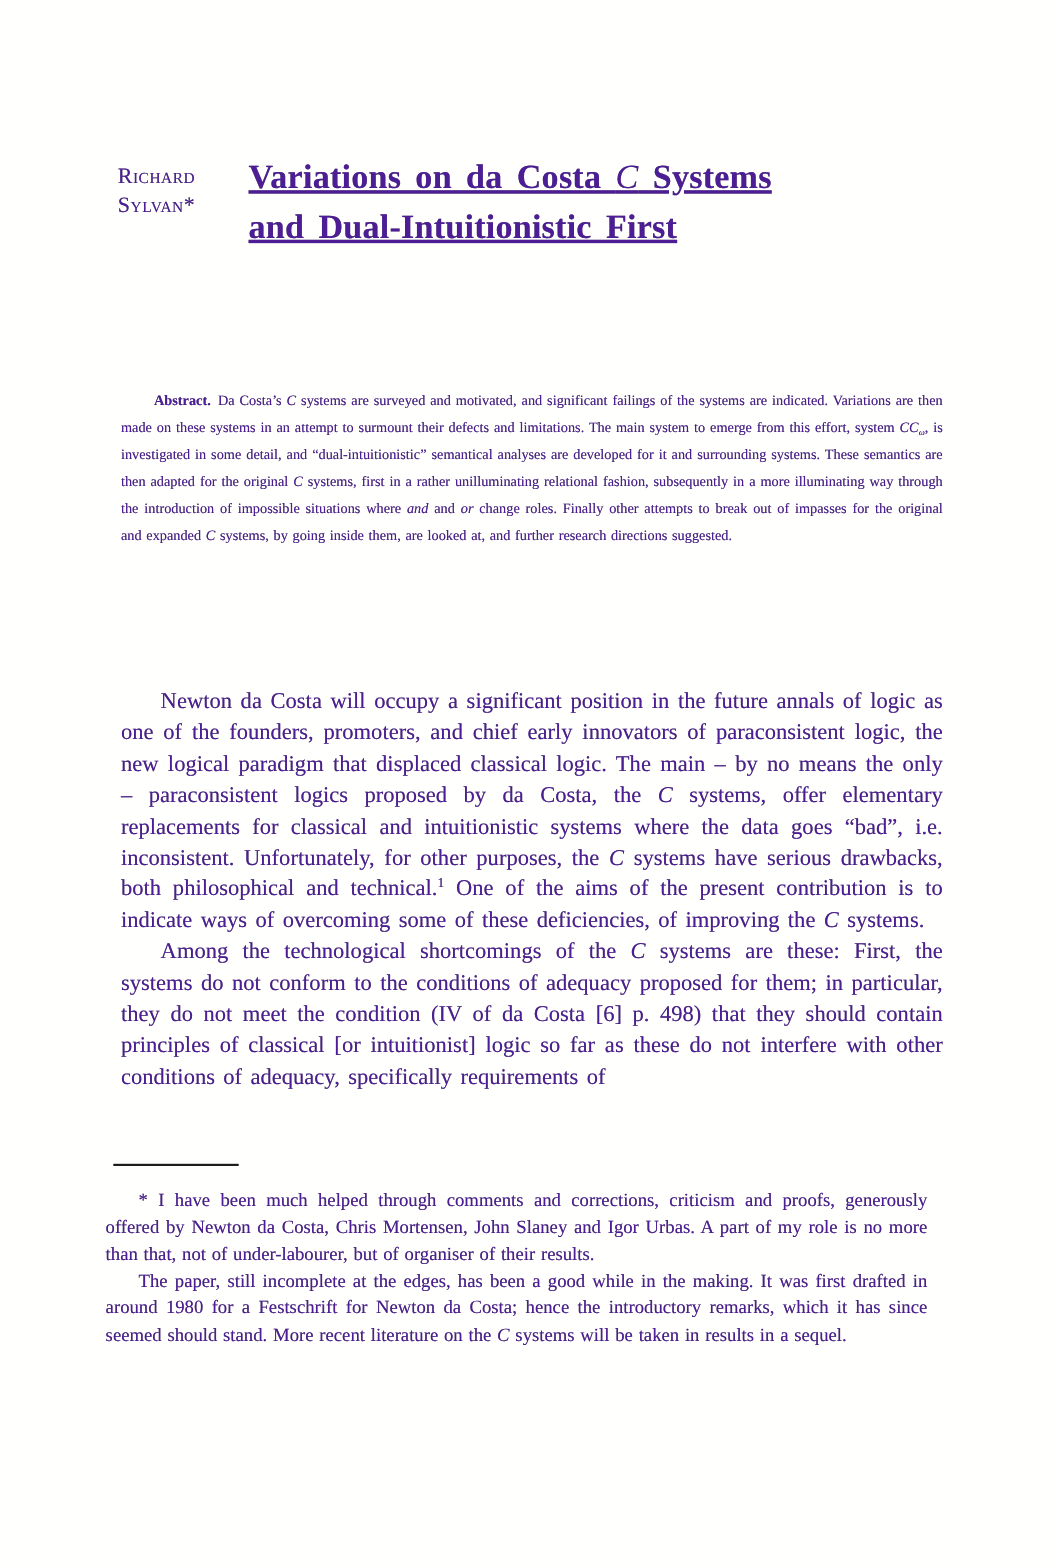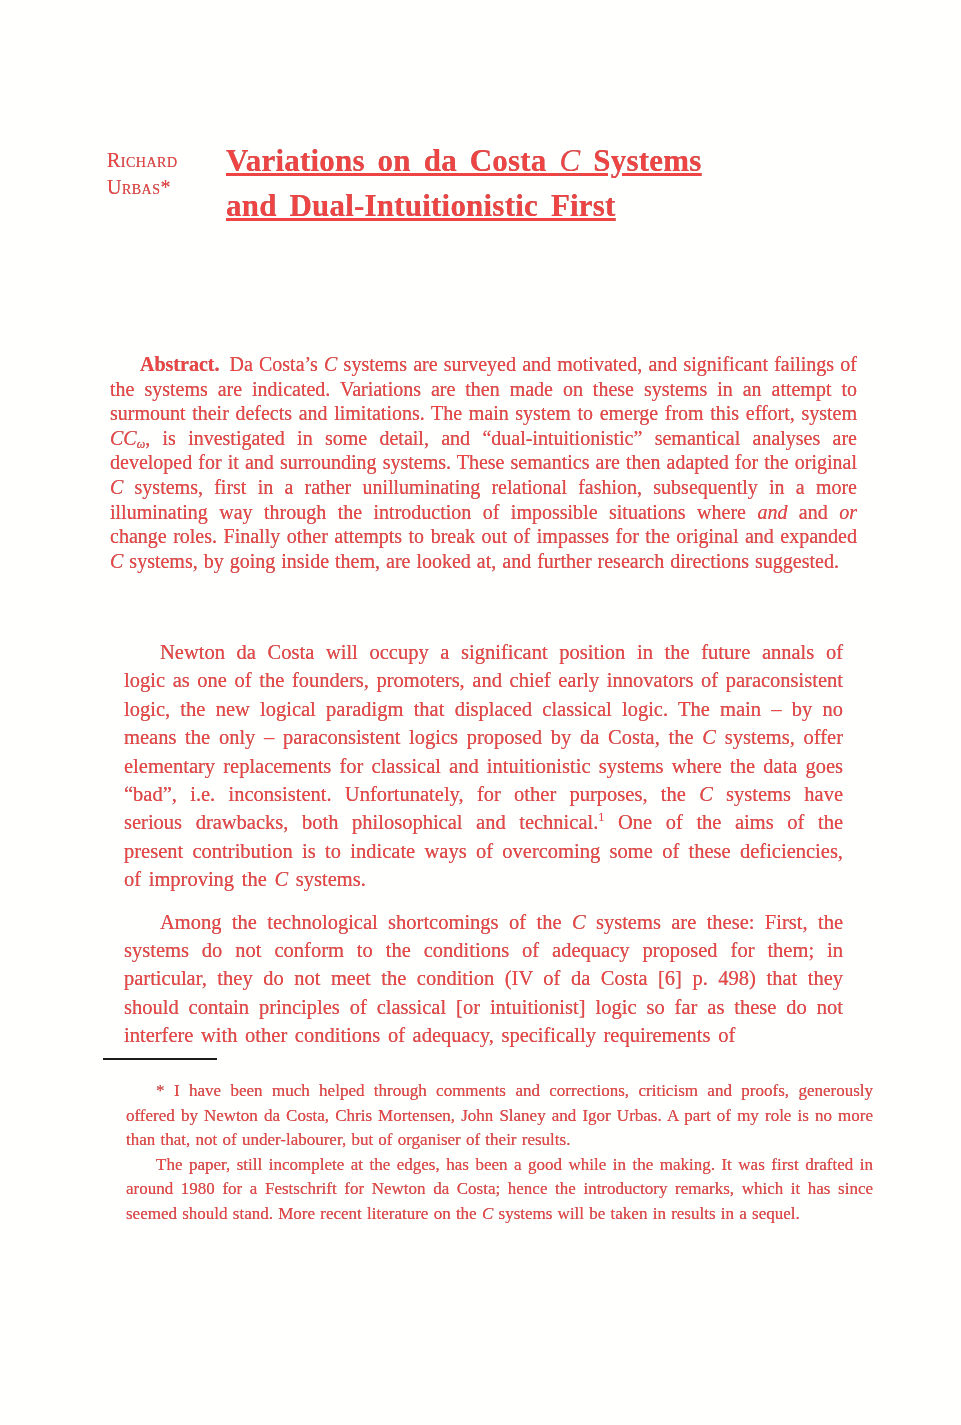--- a/index.html
+++ b/index.html
@@ -6,21 +6,21 @@
     margin: 0;
     padding: 0;
     background: #e8e8e8;
   }
   .sheet {
     position: relative;
     width: 961px;
     height: 1425px;
     margin: 0 auto;
     background: #fffffe;
-    color: #ef4444;
+    color: #4c1d95;
     font-family: "Liberation Serif", serif;
     overflow: hidden;
     text-shadow: 0 0 0.5px rgba(20,20,20,0.55);
   }
   
   .heading {
     position: absolute;
     top: 138px;
     left: 107px;
     display: flex;
@@ -63,74 +63,74 @@
     vertical-align: super;
     line-height: 0;
   }
   
   .abstract {
     position: absolute;
     top: 352px;
     left: 110px;
     width: 747px;
     margin: 0;
-    font-size: 20px;
+    font-size: 13px;
     line-height: 24.6px;
     text-align: justify;
     text-indent: 30px;
     word-spacing: 1px;
   }
   
   .body-text {
     position: absolute;
     top: 624px;
     left: 110px;
     width: 747px;
     font-size: 20.5px;
     line-height: 28.4px;
     text-align: justify;
     word-spacing: 2.5px;
   }
   .body-text p {
-    margin: 14px;
+    margin: 0;
     text-indent: 36px;
   }
   
   .fn-rule {
     position: absolute;
     top: 1058px;
     left: 103px;
     width: 114px;
     height: 0;
     border-top: 2px solid #1c1c1c;
   }
   .footnotes {
     position: absolute;
     top: 1079px;
-    left: 126px;
+    left: 96px;
     width: 747px;
     font-size: 17px;
     line-height: 24.6px;
     text-align: justify;
     word-spacing: 1px;
   }
   .footnotes p {
     margin: 0;
     text-indent: 30px;
   }
 </style>
 </head>
 <body>
 
 <div class="sheet">
 
   <div class="heading">
     <div class="author">
       <div>Richard</div>
-      <div>Urbas*</div>
+      <div>Sylvan*</div>
     </div>
     <h1 class="title">
       <span class="tline"><span>Variations on da Costa </span><span class="it">C</span><span> Systems</span></span>
       <span class="tline"><span>and Dual-Intuitionistic First</span></span>
     </h1>
   </div>
 
   <p class="abstract"><span class="b">Abstract.</span><span> Da Costa’s </span><span class="it">C</span><span> systems are surveyed and motivated, and significant failings of the systems are indicated. Variations are then made on these systems in an attempt to surmount their defects and limitations. The main system to emerge from this effort, system </span><span class="it">CC</span><sub>ω</sub><span>, is investigated in some detail, and “dual-intuitionistic” semantical analyses are developed for it and surrounding systems. These semantics are then adapted for the original </span><span class="it">C</span><span> systems, first in a rather unilluminating relational fashion, subsequently in a more illuminating way through the introduction of impossible situations where </span><span class="it">and</span><span> and </span><span class="it">or</span><span> change roles. Finally other attempts to break out of impasses for the original and expanded </span><span class="it">C</span><span> systems, by going inside them, are looked at, and further research directions suggested.</span></p>
 
   <div class="body-text">

